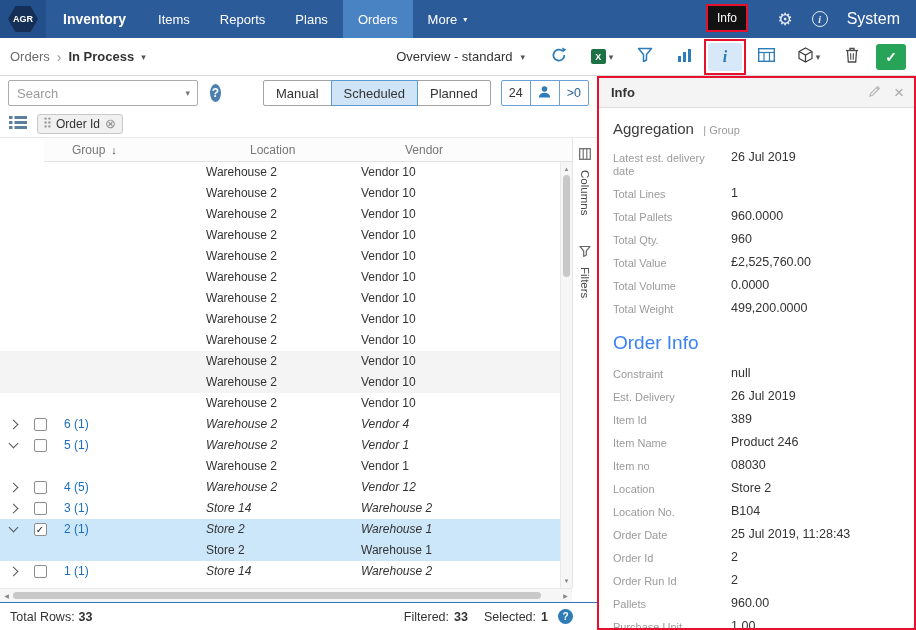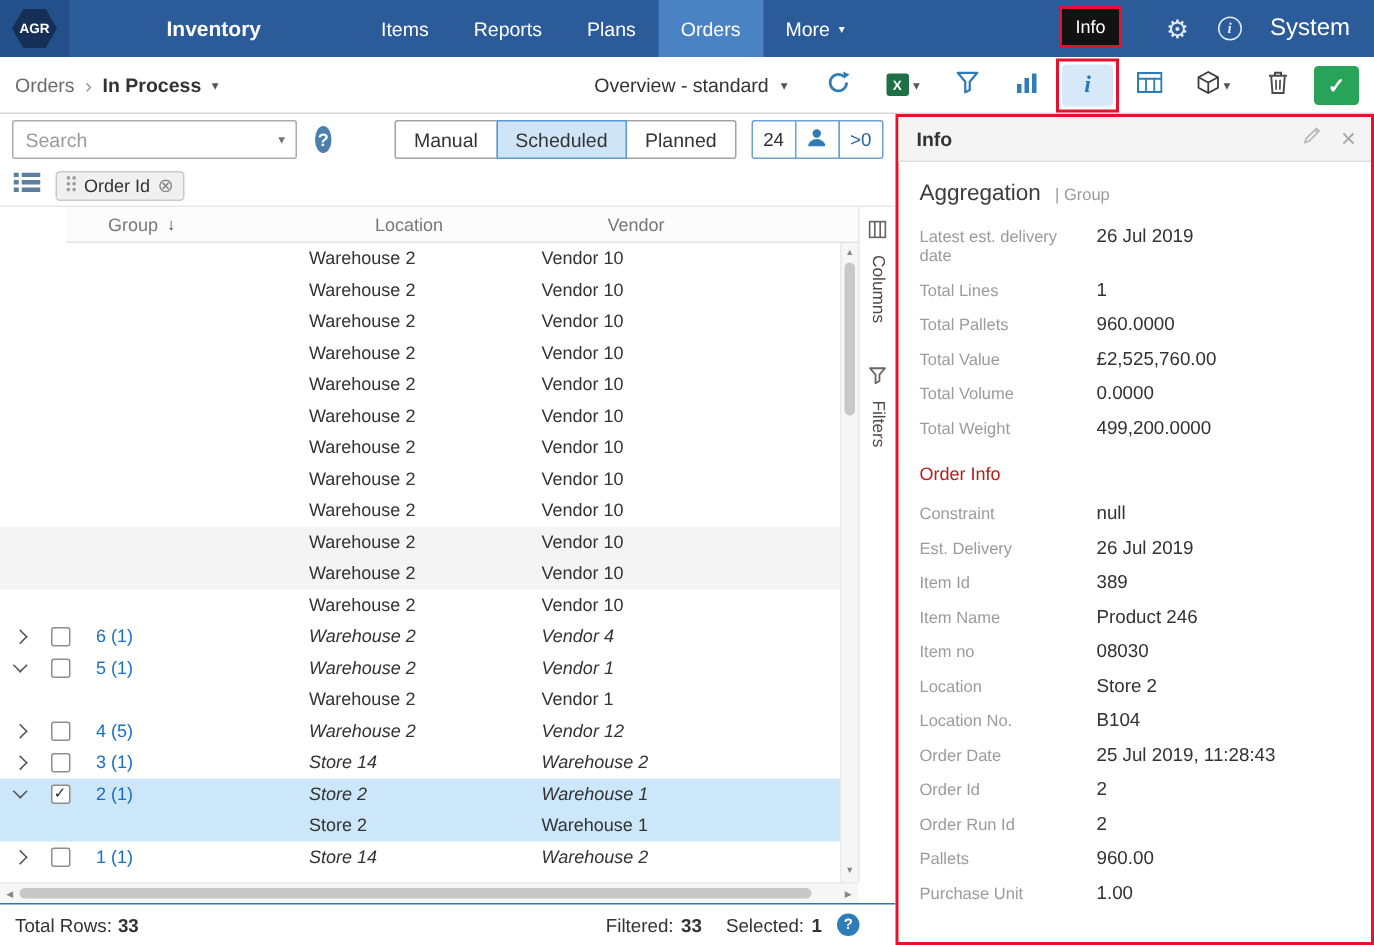--- a/index.html
+++ b/index.html
@@ -4,21 +4,21 @@
 <style>
   * { box-sizing: border-box; }
   html,body { margin:0; padding:0; overflow:hidden; }
   body {
     width:916px; height:630px; position:relative; background:#fff;
     font-family:"Liberation Sans", sans-serif; -webkit-font-smoothing:antialiased;
   }
 
   
   .topnav { position:absolute; top:0; left:0; right:0; height:38px; background:#2b5b98;
-            display:flex; align-items:stretch; color:#fff; z-index:5;gap:48px; }
+            display:flex; align-items:stretch; color:#fff; z-index:5; }
   .logo { width:46px; display:flex; align-items:center; justify-content:center; background:#23508b; cursor:pointer; }
   .hex { width:30px; height:26px; background:#152f57; color:#fff; font-weight:bold; font-size:9px;
          display:flex; align-items:center; justify-content:center;
          clip-path:polygon(25% 0,75% 0,100% 50%,75% 100%,25% 100%,0 50%); }
   .brand { display:flex; align-items:center; padding:0 17px; font-size:14px; font-weight:bold; cursor:pointer; }
   .navitems { display:flex; align-items:stretch; }
   .navitem { display:flex; align-items:center; padding:0 15px; font-size:13px; cursor:pointer; white-space:nowrap; }
   .navitem.active { background:#4a83c4; }
   .ncaret { font-size:8px; margin-left:6px; opacity:.95; }
   .navspacer { flex:1; }
@@ -131,21 +131,21 @@
                background:#fff; display:flex; flex-direction:column; z-index:10; }
   .ip-head { flex:0 0 30px; background:#f4f4f4; border-bottom:1px solid #ddd; display:flex; align-items:center;
              padding:0 10px 0 12px; }
   .ip-title { font-size:13px; font-weight:bold; color:#333; }
   .ip-tools { margin-left:auto; display:flex; align-items:center; gap:12px; }
   .ip-x { color:#a6a6a6; font-size:17px; line-height:1; cursor:pointer; }
   .ip-body { flex:1; overflow:hidden; padding:10px 8px 0 14px; }
   .ip-sec { margin:2px 0 12px; }
   .sec-main { font-size:15px; color:#3d3d3d; }
   .sec-sub { font-size:11px; color:#9b9b9b; margin-left:5px; }
-  .ip-sec2 { font-size:12px; color:#b91c1c; margin:16px 0 12px; }
+  .ip-sec2 { font-size:19px; color:#3b82f6; margin:16px 0 12px; }
   .frow { display:flex; margin-bottom:8px; }
   .flabel { flex:0 0 118px; padding-right:8px; padding-top:2px; font-size:11px; color:#9b9b9b; line-height:13px; }
   .fvalue { font-size:12.5px; color:#333; line-height:15px; }
 
   
   .anno-tooltip { position:absolute; top:4px; left:712px; background:#121212; color:#fff; font-size:12px;
                   padding:5px 9px; border:2px solid #e8112d; z-index:60; white-space:nowrap; }
   .anno-box { position:absolute; border:2px solid #e8112d; background:transparent; pointer-events:none; z-index:60; }
 </style>
 </head>
@@ -568,20 +568,24 @@
         </div>
         <div class="frow">
           <div class="flabel">Total Lines</div>
           <div class="fvalue">1</div>
         </div>
         <div class="frow">
           <div class="flabel">Total Pallets</div>
           <div class="fvalue">960.0000</div>
         </div>
         <div class="frow">
+          <div class="flabel">Total Qty.</div>
+          <div class="fvalue">960</div>
+        </div>
+        <div class="frow">
           <div class="flabel">Total Value</div>
           <div class="fvalue">£2,525,760.00</div>
         </div>
         <div class="frow">
           <div class="flabel">Total Volume</div>
           <div class="fvalue">0.0000</div>
         </div>
         <div class="frow">
           <div class="flabel">Total Weight</div>
           <div class="fvalue">499,200.0000</div>

